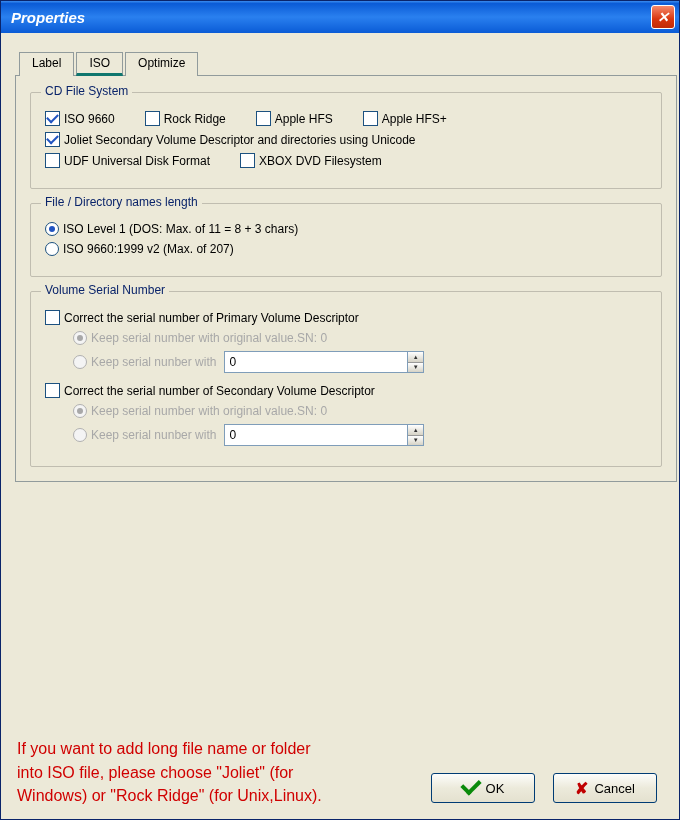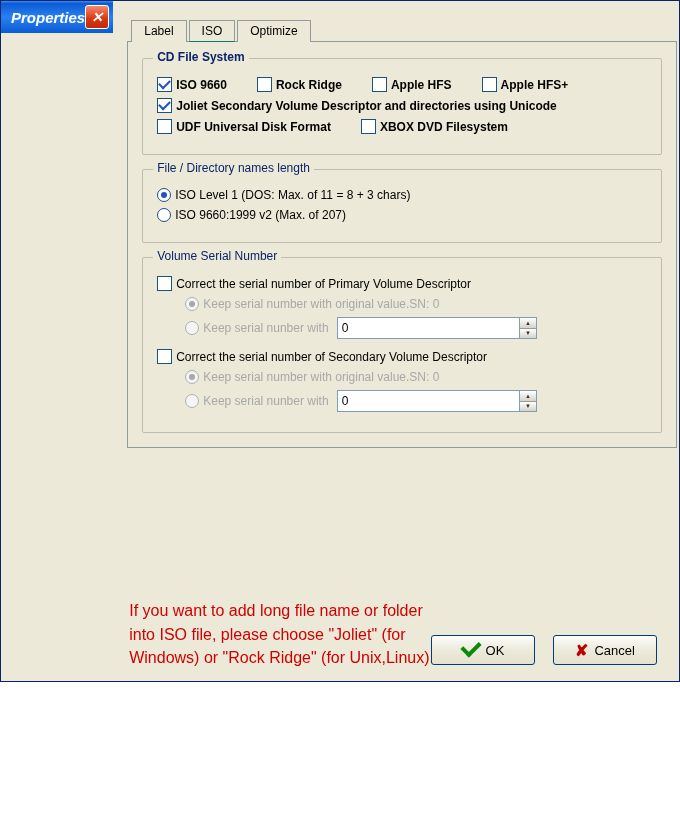--- a/index.html
+++ b/index.html
@@ -7,25 +7,25 @@
     margin: 0;
     font-family: Tahoma, Arial, sans-serif;
     font-size: 12px;
     background: #fff;
     width: 680px;
     height: 820px;
     overflow: hidden;
   }
   .window {
     width: 680px;
-    height: 682px;
+    height: 820px;
     border: 1px solid #0a246a;
     background: #ece9d8;
     display: flex;
-    flex-direction: row;
+    flex-direction: column;
   }
   .titlebar {
     height: 32px;
     background: linear-gradient(to bottom, #3b8df0 0%, #0a5bd6 8%, #2a80ef 50%, #0a5bd6 100%);
     display: flex;
     align-items: center;
     justify-content: space-between;
     padding: 0 4px 0 10px;
     color: #fff;
     font-weight: bold;
@@ -57,21 +57,21 @@
     border: 1px solid #919b9c;
     border-bottom: none;
     background: #ece9d8;
     margin-right: 2px;
     cursor: pointer;
     position: relative;
     top: 1px;
   }
   .tab.active {
     background: #ece9d8;
-    border-bottom: 1px solid #0f766e;
+    border-bottom: 3px solid #0f766e;
     z-index: 3;
   }
   .tabpanel {
     border: 1px solid #919b9c;
     background: #ece9d8;
     padding: 10px 14px 14px 14px;
     position: relative;
     top: 0;
   }
   .groupbox {
@@ -214,21 +214,21 @@
   <div class="content">
 
     <div class="tabs">
       <div class="tab">Label</div>
       <div class="tab active">ISO</div>
       <div class="tab">Optimize</div>
     </div>
 
     <div class="tabpanel">
 
-      <div class="groupbox" style="margin-top:6px;font-weight:bold;">
+      <div class="groupbox" style="margin-top:6px;">
         <div class="groupbox-title">CD File System</div>
         <div class="row">
           <label class="chk">
             <span class="chkbox checked"></span>
             <span>ISO 9660</span>
           </label>
           <label class="chk">
             <span class="chkbox"></span>
             <span>Rock Ridge</span>
           </label>

